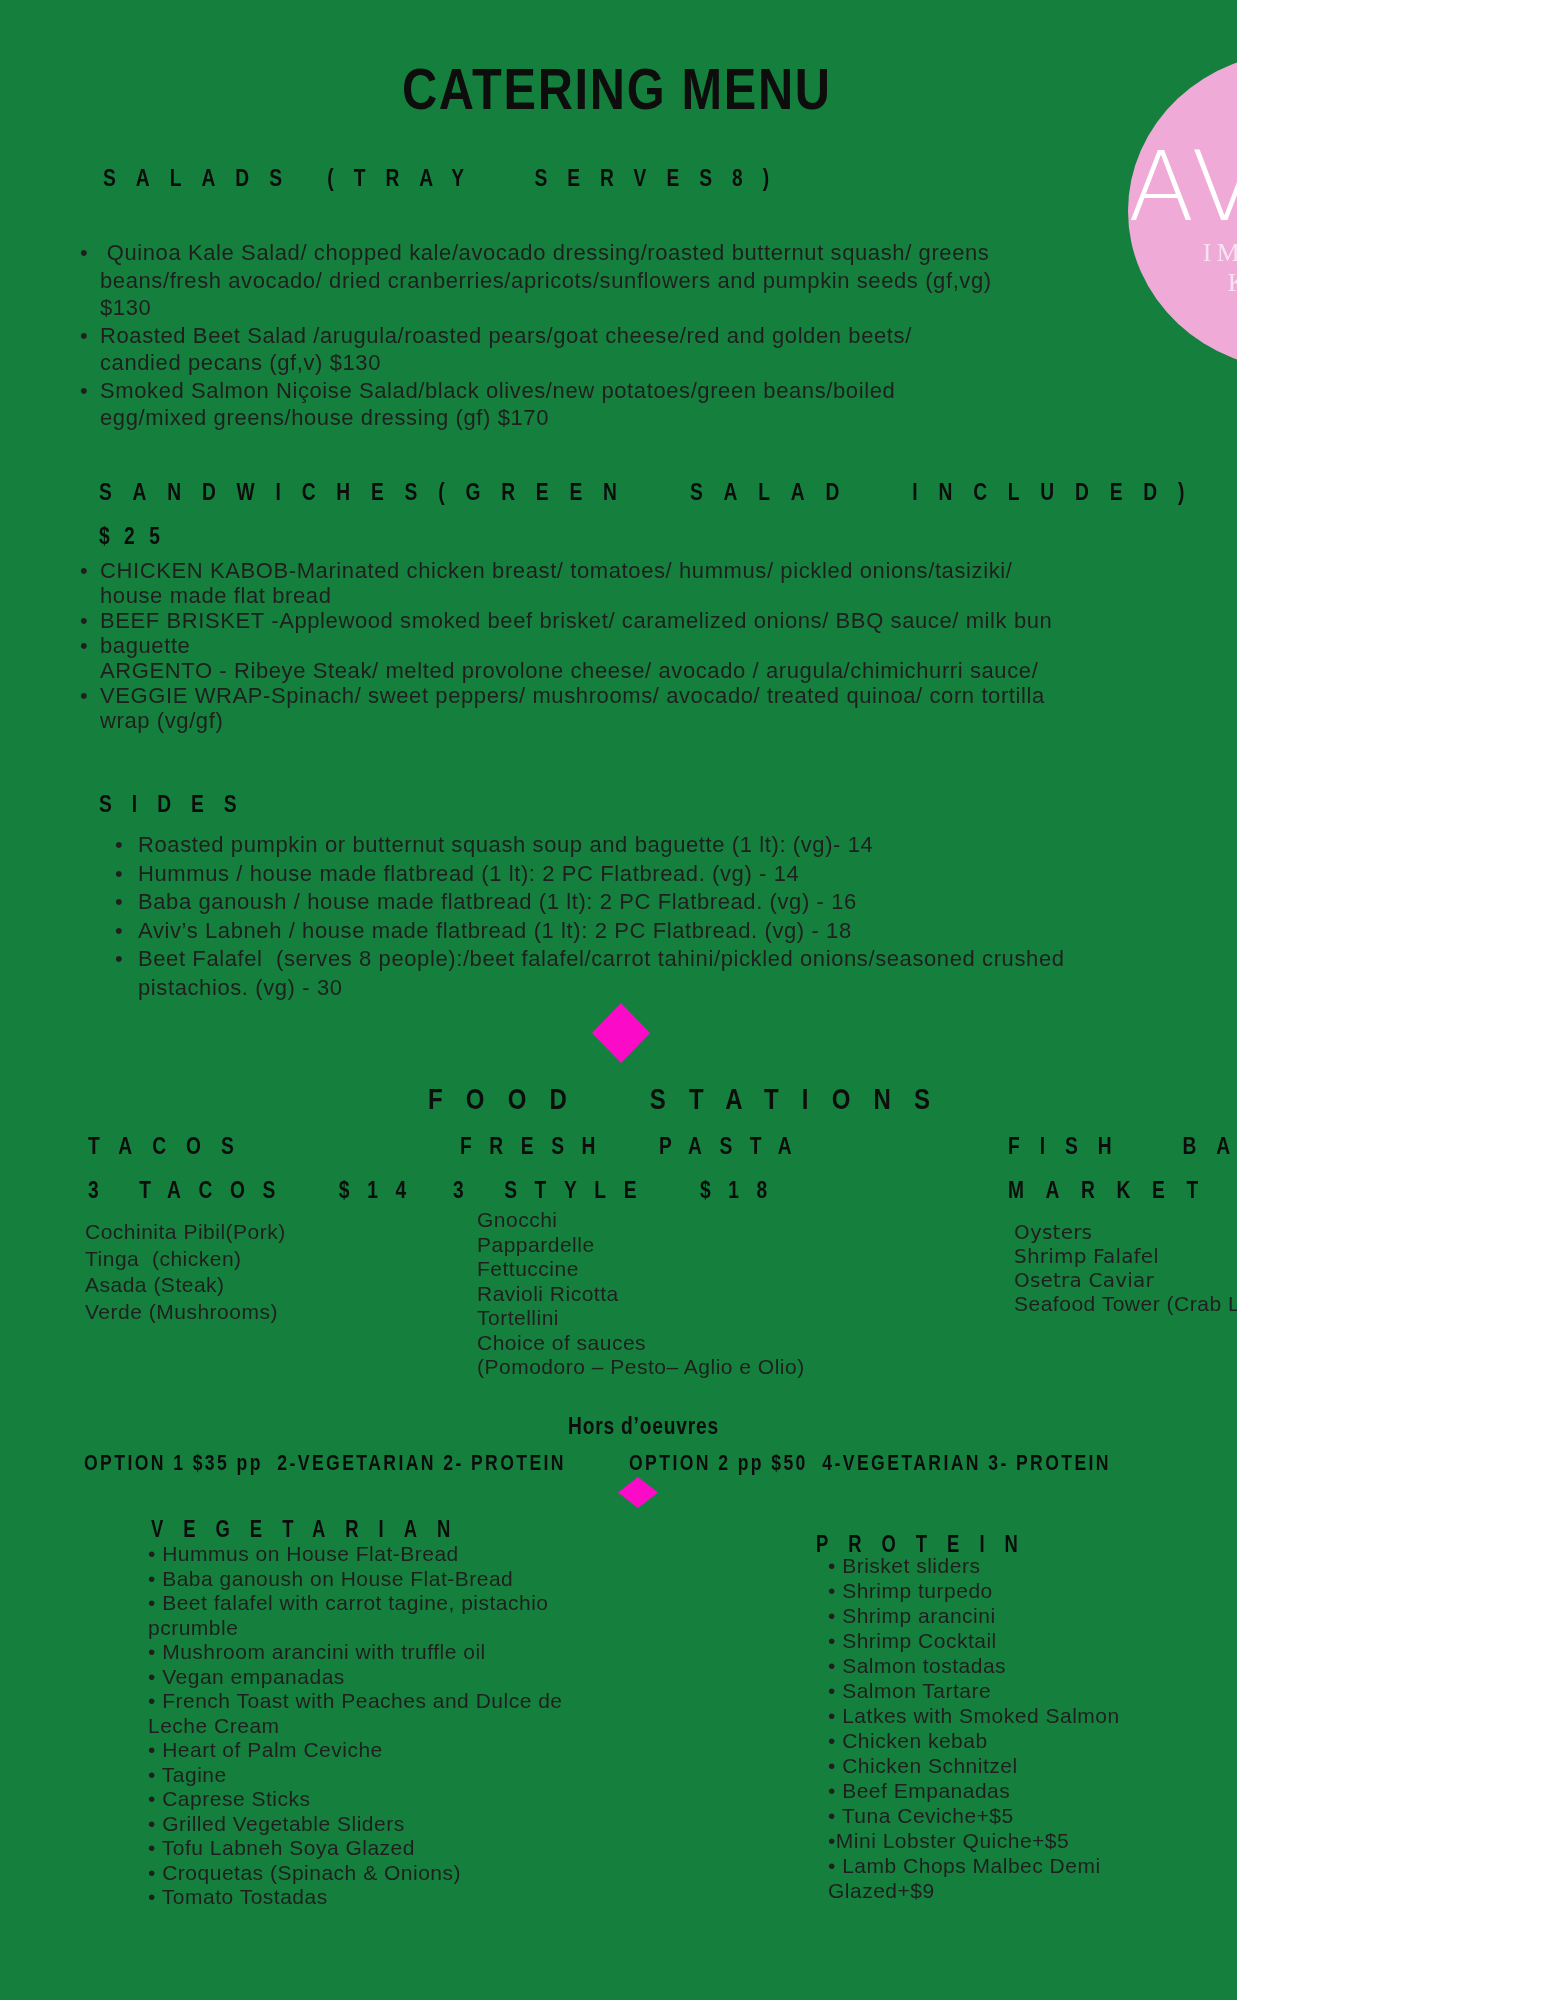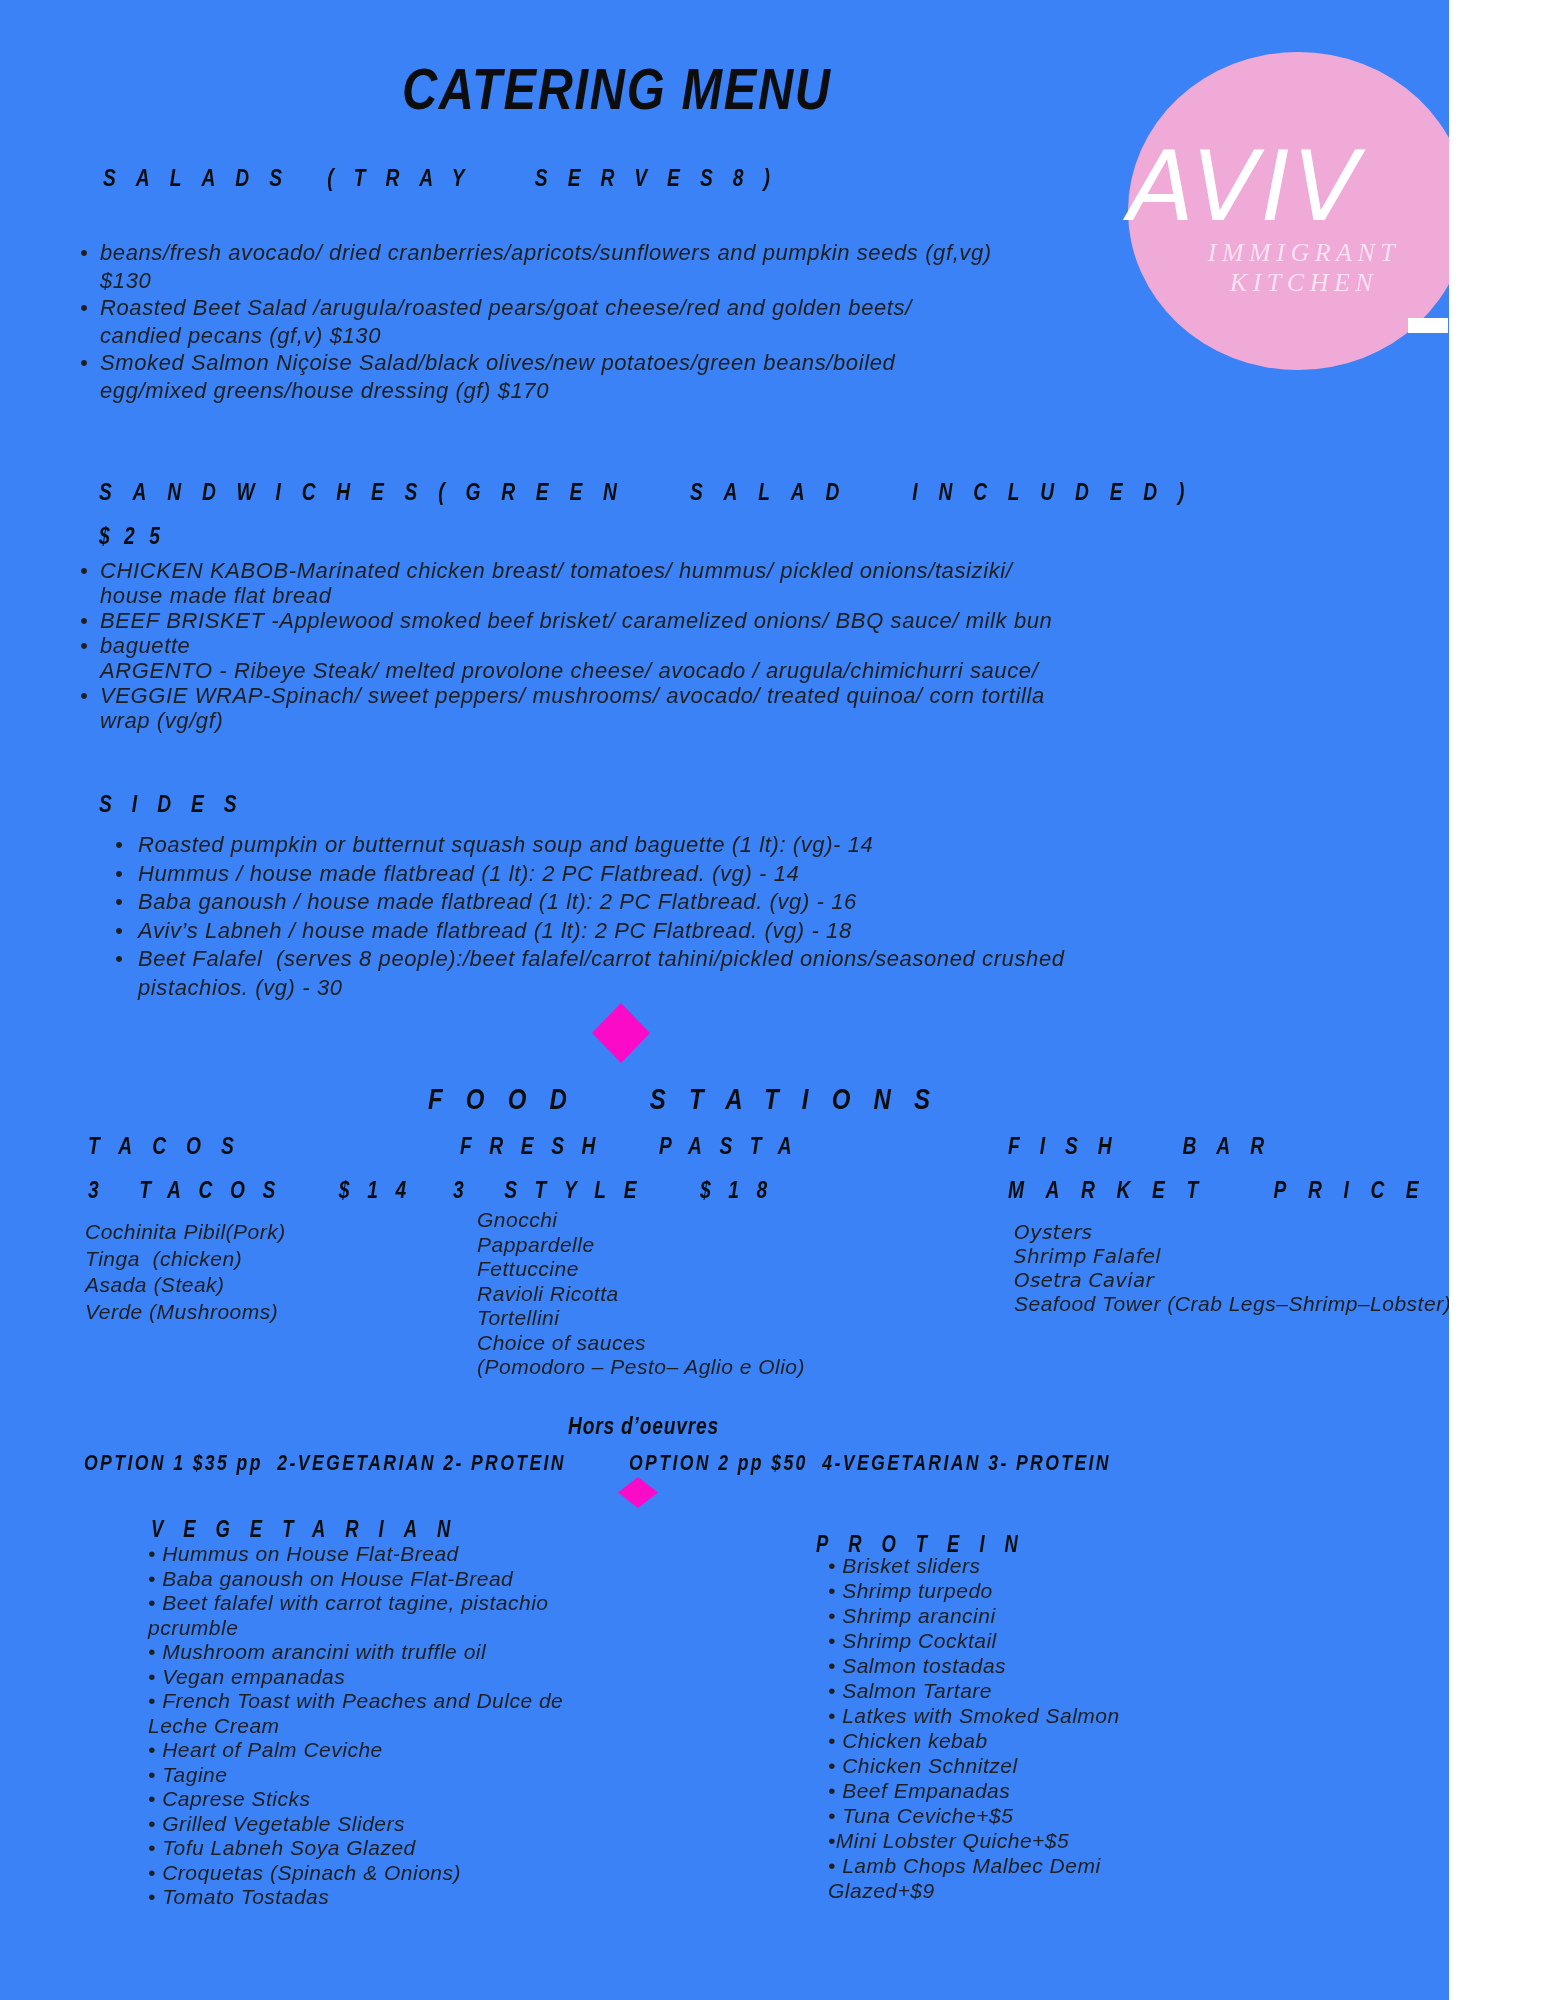--- a/index.html
+++ b/index.html
@@ -1,17 +1,17 @@
 <!DOCTYPE html>
 <html><head>
 <meta charset="utf-8">
 <style>
   html,body{margin:0;padding:0;}
   body{font-family:"Liberation Sans",sans-serif;}
-  .page{position:relative;width:1449px;height:2000px;background:#3b82f6;overflow:hidden;font-style:italic;}
+  .page{position:relative;width:1237px;height:2000px;background:#15803d;overflow:hidden;}
 
   
   .hdr{position:absolute;transform:scaleX(0.8);transform-origin:0 0;font-weight:700;
        white-space:pre;color:#0d0d0d;letter-spacing:25px;font-size:24px;line-height:1;}
   .title{position:absolute;transform:scaleX(0.84);transform-origin:0 0;font-weight:700;
        white-space:pre;color:#0d0d0d;letter-spacing:2px;font-size:58px;line-height:1;}
   .opt{position:absolute;transform:scaleX(0.8);transform-origin:0 0;font-weight:700;
        white-space:pre;color:#0d0d0d;letter-spacing:3px;font-size:22px;line-height:1;}
   .hors{position:absolute;transform:scaleX(0.8);transform-origin:0 0;font-weight:700;
        white-space:pre;color:#0d0d0d;letter-spacing:1px;font-size:24px;line-height:1;}
@@ -56,20 +56,21 @@
   <div class="title" style="left:402px;top:60px;">CATERING MENU</div>
 
   <div class="logo-circle" style="background:#efaad8;"></div>
   <div class="logo-brand">AVIV</div>
   <div class="logo-tagline">IMMIGRANT KITCHEN</div>
   <div class="logo-dash"></div>
 
   <div class="hdr" style="left:103px;top:166px;">SALADS (TRAY  SERVES8)</div>
   <ul class="menu-list top-list bul salads">
       <li>
+        <div> Quinoa Kale Salad/ chopped kale/avocado dressing/roasted butternut squash/ greens</div>
         <div>beans/fresh avocado/ dried cranberries/apricots/sunflowers and pumpkin seeds (gf,vg)</div>
         <div>$130</div>
       </li>
       <li>
         <div>Roasted Beet Salad /arugula/roasted pears/goat cheese/red and golden beets/</div>
         <div>candied pecans (gf,v) $130</div>
       </li>
       <li>
         <div>Smoked Salmon Niçoise Salad/black olives/new potatoes/green beans/boiled</div>
         <div>egg/mixed greens/house dressing (gf) $170</div>

